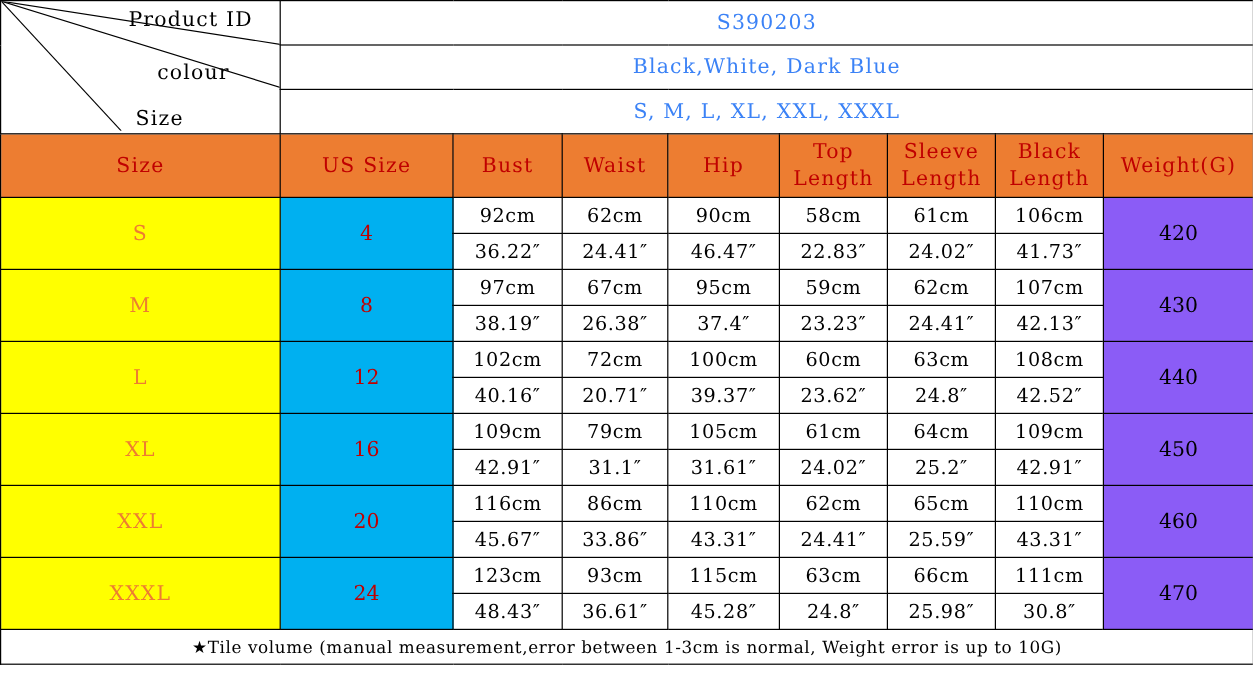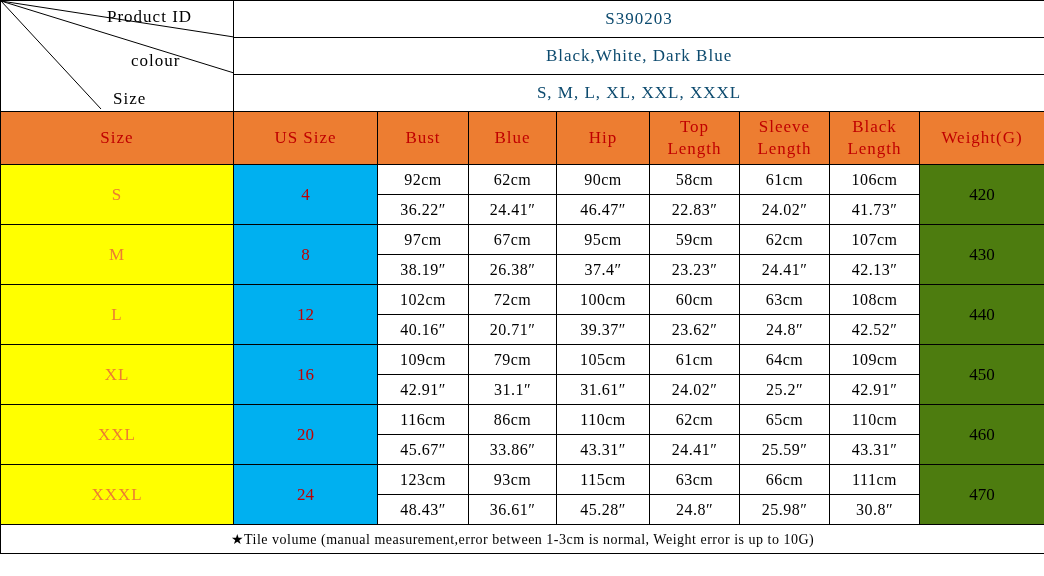--- a/index.html
+++ b/index.html
@@ -16,33 +16,32 @@
   .sheet {
     width: 1044px;
     height: 576px;
     position: relative;
     box-sizing: border-box;
   }
   table.size-table {
     border-collapse: collapse;
     table-layout: fixed;
     width: 1044px;
-    font-family: Liberation Serif, serif;
   }
   table.size-table td, table.size-table th {
     border: 1px solid #000000;
     padding: 0;
     text-align: center;
     vertical-align: middle;
     font-weight: normal;
   }
   .info-value-cell {
     font-size: 17px;
     letter-spacing: 1px;
-    color: #0c4a6e;
+    color: #3b82f6;
     height: 36px;
   }
   .diag-cell {
     position: relative;
     padding: 0;
     height: 108px;
     border: 1px solid #000;
     overflow: hidden;
   }
   .diag-cell svg {
@@ -83,21 +82,21 @@
     font-size: 17px;
     letter-spacing: 1px;
     font-weight: normal;
   }
   .c-us {
     background: #00b0f0;
     color: #c00000;
     font-size: 17px;
   }
   .c-weight {
-    background: #4d7c0f;
+    background: #8b5cf6;
     color: #000000;
     font-size: 17px;
   }
   .meas {
     font-size: 16px;
     height: 29px;
     color: #000;
     letter-spacing: 0.5px;
   }
   .meas.top { border-bottom: 1px solid #000; }
@@ -147,21 +146,21 @@
       <td class="info-value-cell" colspan="8">Black,White, Dark Blue</td>
     </tr>
     <tr>
       <td class="info-value-cell" colspan="8">S, M, L, XL, XXL, XXXL</td>
     </tr>
 
     <tr>
       <th class="hdr">Size</th>
       <th class="hdr">US Size</th>
       <th class="hdr">Bust</th>
-      <th class="hdr">Blue</th>
+      <th class="hdr">Waist</th>
       <th class="hdr">Hip</th>
       <th class="hdr">
         <span class="two-line">Top</span>
         <span class="two-line">Length</span>
       </th>
       <th class="hdr">
         <span class="two-line">Sleeve</span>
         <span class="two-line">Length</span>
       </th>
       <th class="hdr">

